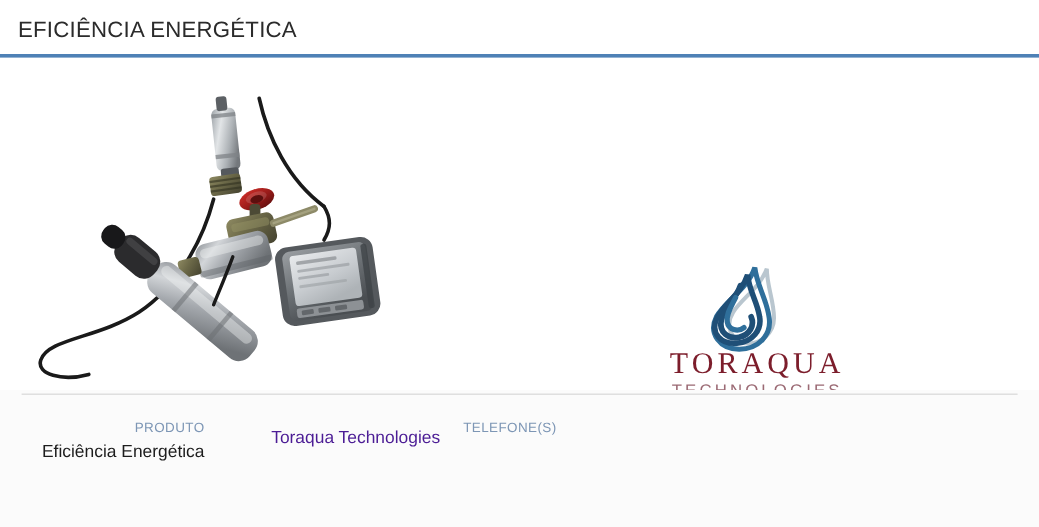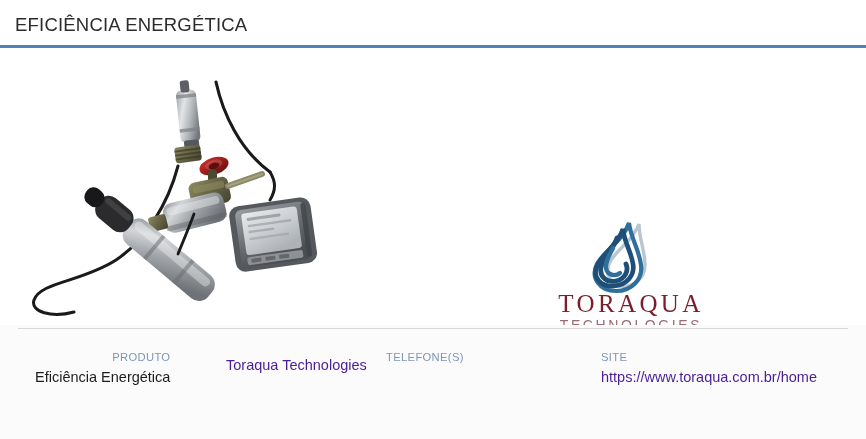--- a/index.html
+++ b/index.html
@@ -350,21 +350,17 @@
       </div>
 
       <div class="footer-col c1">
         <div class="footer-value">Toraqua Technologies</div>
       </div>
 
       <div class="footer-col c2">
         <div class="footer-label">TELEFONE(S)</div>
       </div>
 
-      <div class="footer-col c3">
-        <div class="footer-label">SITE</div>
-        <div class="footer-value">https://www.toraqua.com.br/home</div>
-      </div>
 
     </div>
   </div>
 
 </div>
 
 </body></html>

